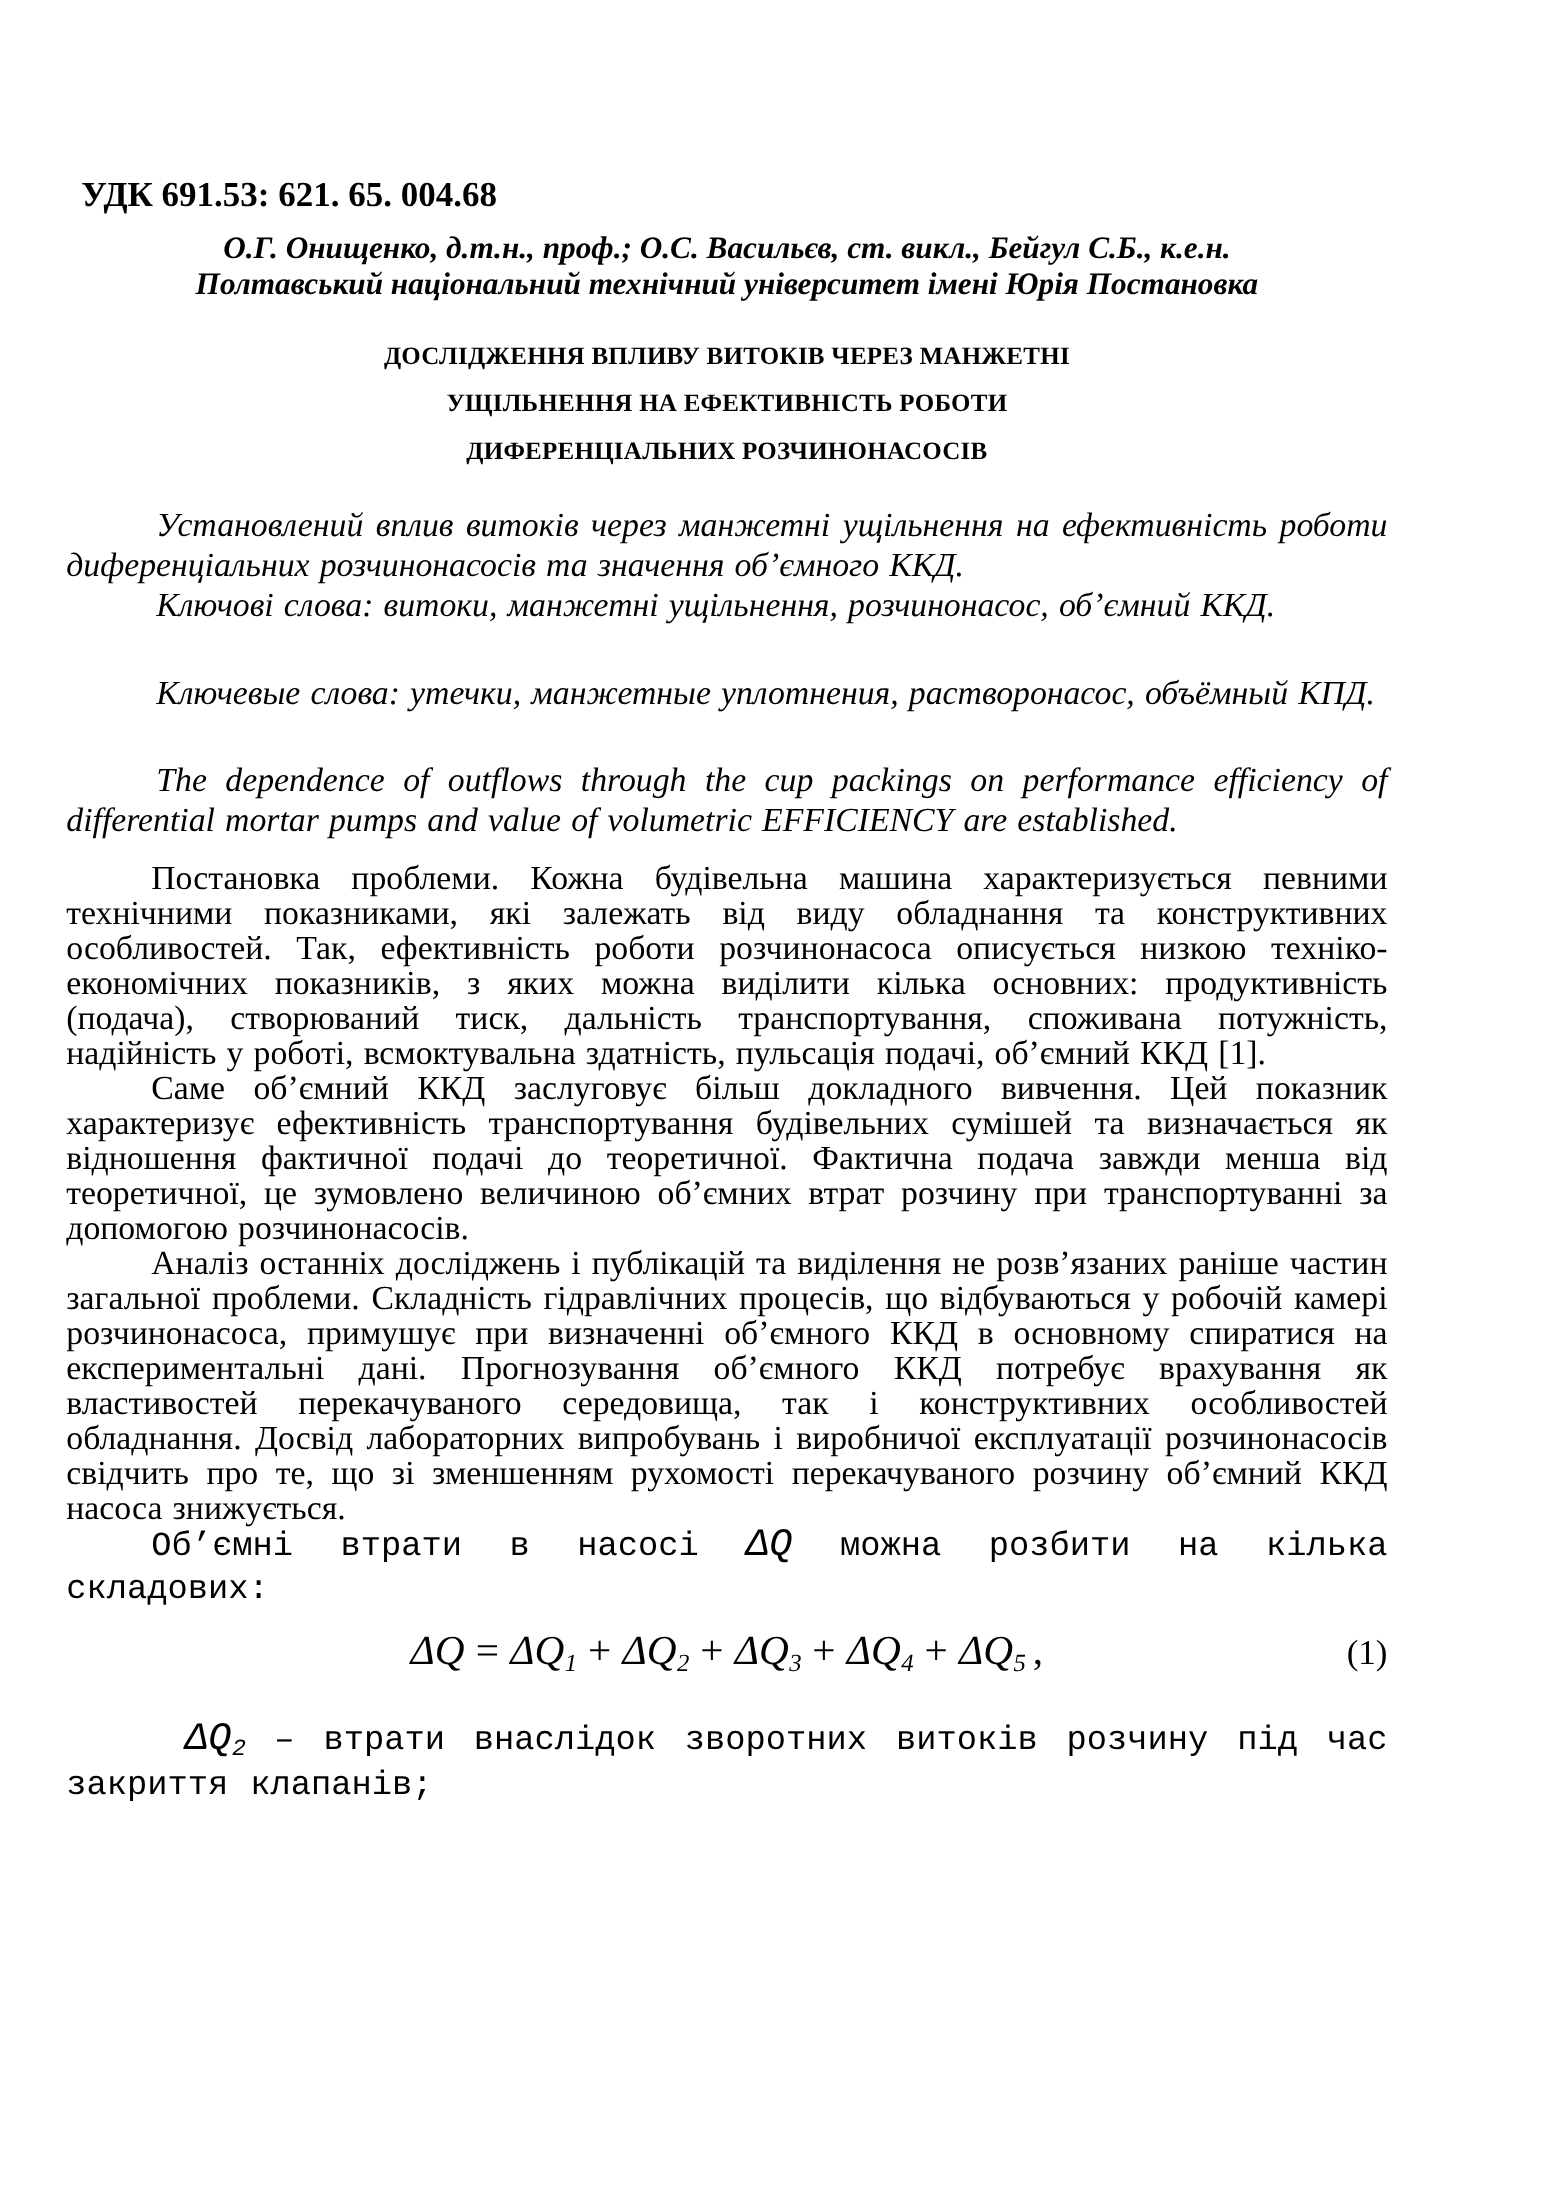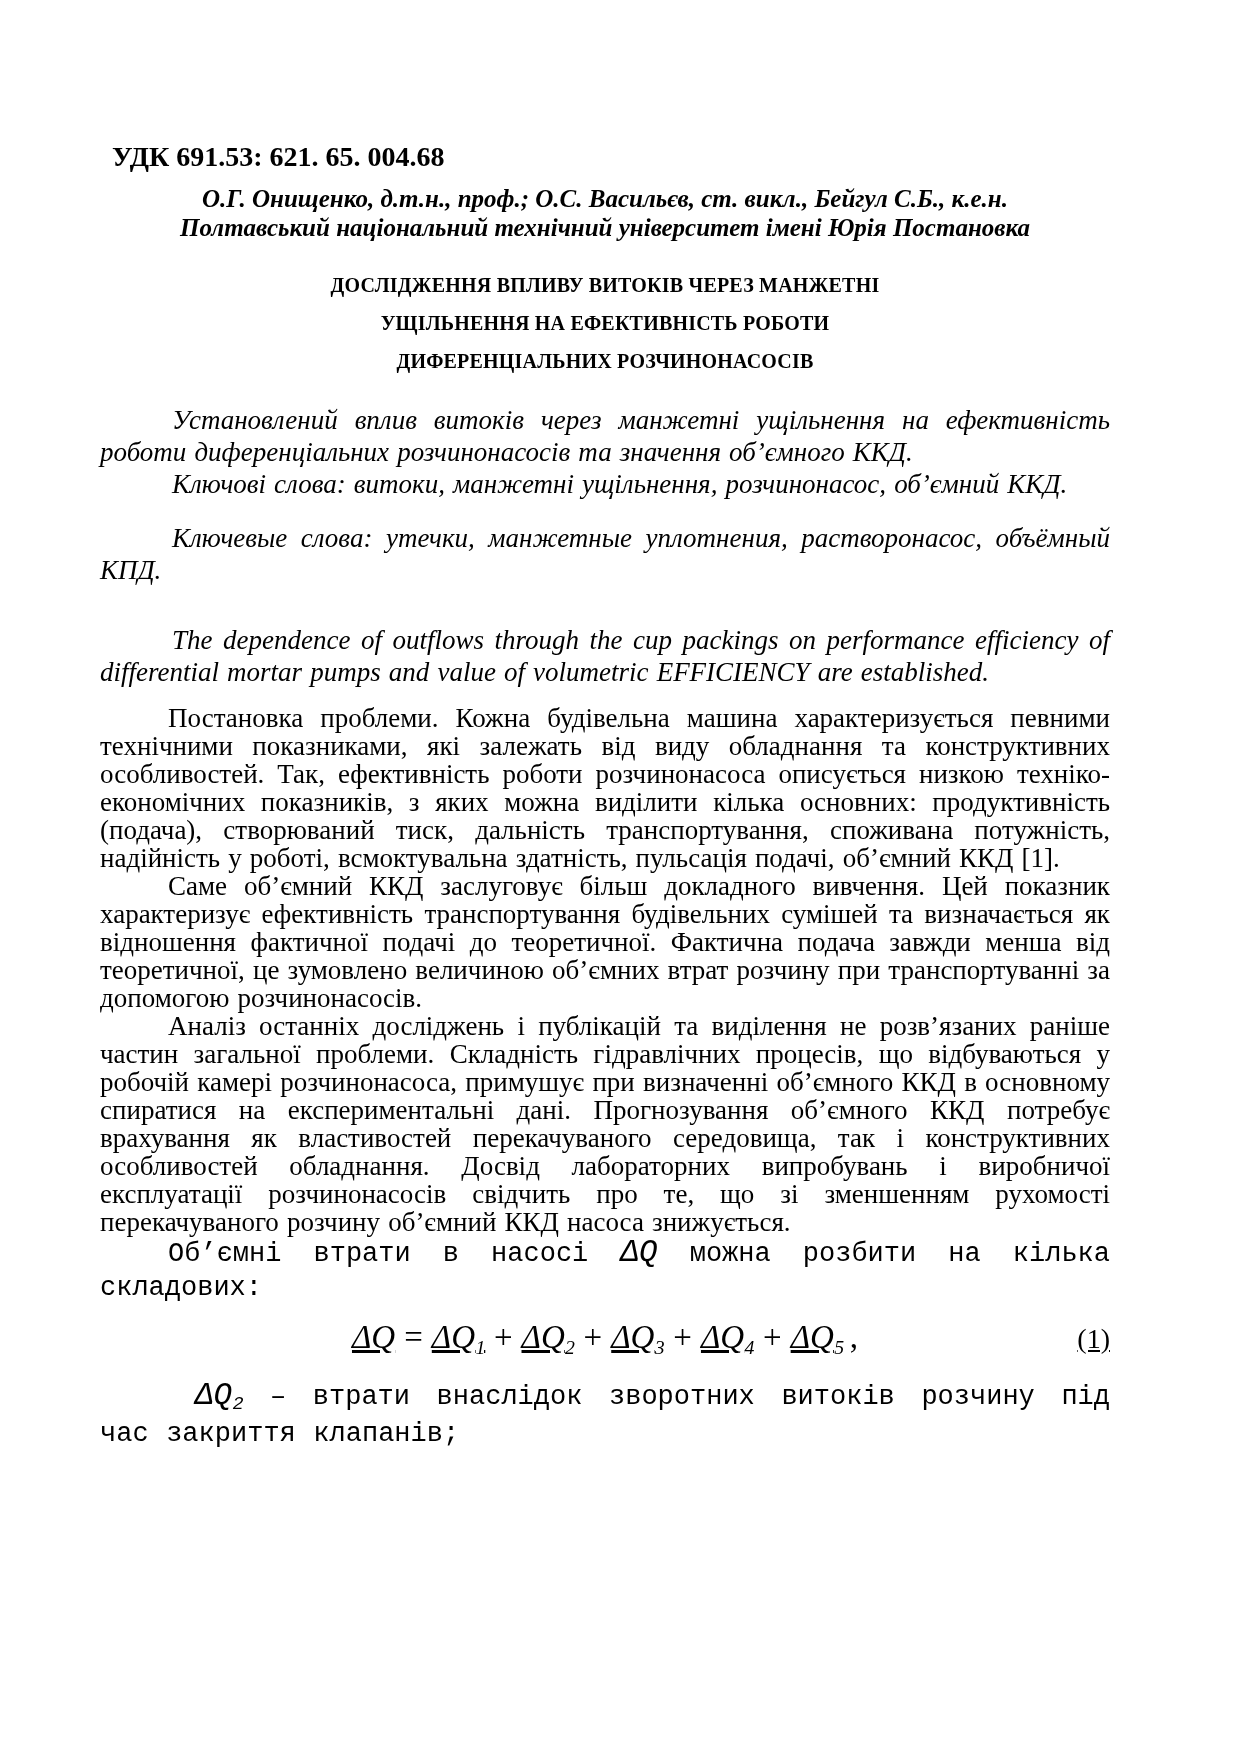--- a/index.html
+++ b/index.html
@@ -8,21 +8,21 @@
     background: #ffffff;
   }
   .page {
     position: relative;
     width: 1240px;
     height: 1754px;
     margin: 0 auto;
     background: #ffffff;
     color: #000000;
     box-sizing: border-box;
-    padding: 142px 130px 0 100px;
+    padding: 142px 130px 0 53px;
     font-family: "Liberation Serif", "DejaVu Serif", serif;
     overflow: hidden;
   }
   p { margin: 0; }
 
   .udc {
     font-size: 28px;
     line-height: 30px;
     font-weight: bold;
     padding-left: 12px;
@@ -38,21 +38,21 @@
   .title {
     margin: 24px 0 24px 0;
     font-size: 20px;
     line-height: 38px;
     font-weight: bold;
     text-align: center;
     letter-spacing: 0.2px;
   }
   .title .tl { display: block; }
 
-  .abstract-group { margin-bottom: 22px; }
+  .abstract-group { margin-bottom: 38px; }
   .abstract-group.gap-lg { margin-bottom: 38px; }
   .abstract-group.gap-sm { margin-bottom: 16px; }
   .abstract-group p {
     font-size: 27px;
     line-height: 32px;
     font-style: italic;
     text-align: justify;
     text-indent: 72px;
     word-spacing: 0.05em;
   }
@@ -79,24 +79,23 @@
     vertical-align: baseline;
     position: relative;
     top: 0.28em;
     left: 0.02em;
   }
 
   .eq-row {
     display: grid;
     grid-template-columns: 1fr auto 1fr;
     align-items: center;
-    margin: 10px 0 16px 0;
+    margin: 10px 0 28px 0;
     font-size: 33px;
     line-height: 44px;
-    text-decoration: underline;
   }
   .eq-body { white-space: nowrap; }
   .eq-var { font-style: italic; }
   .eq-op {
     display: inline-block;
     margin: 0 9px;
     font-style: normal;
   }
   .eq-comma { margin-left: 6px; }
   .eq-number {

